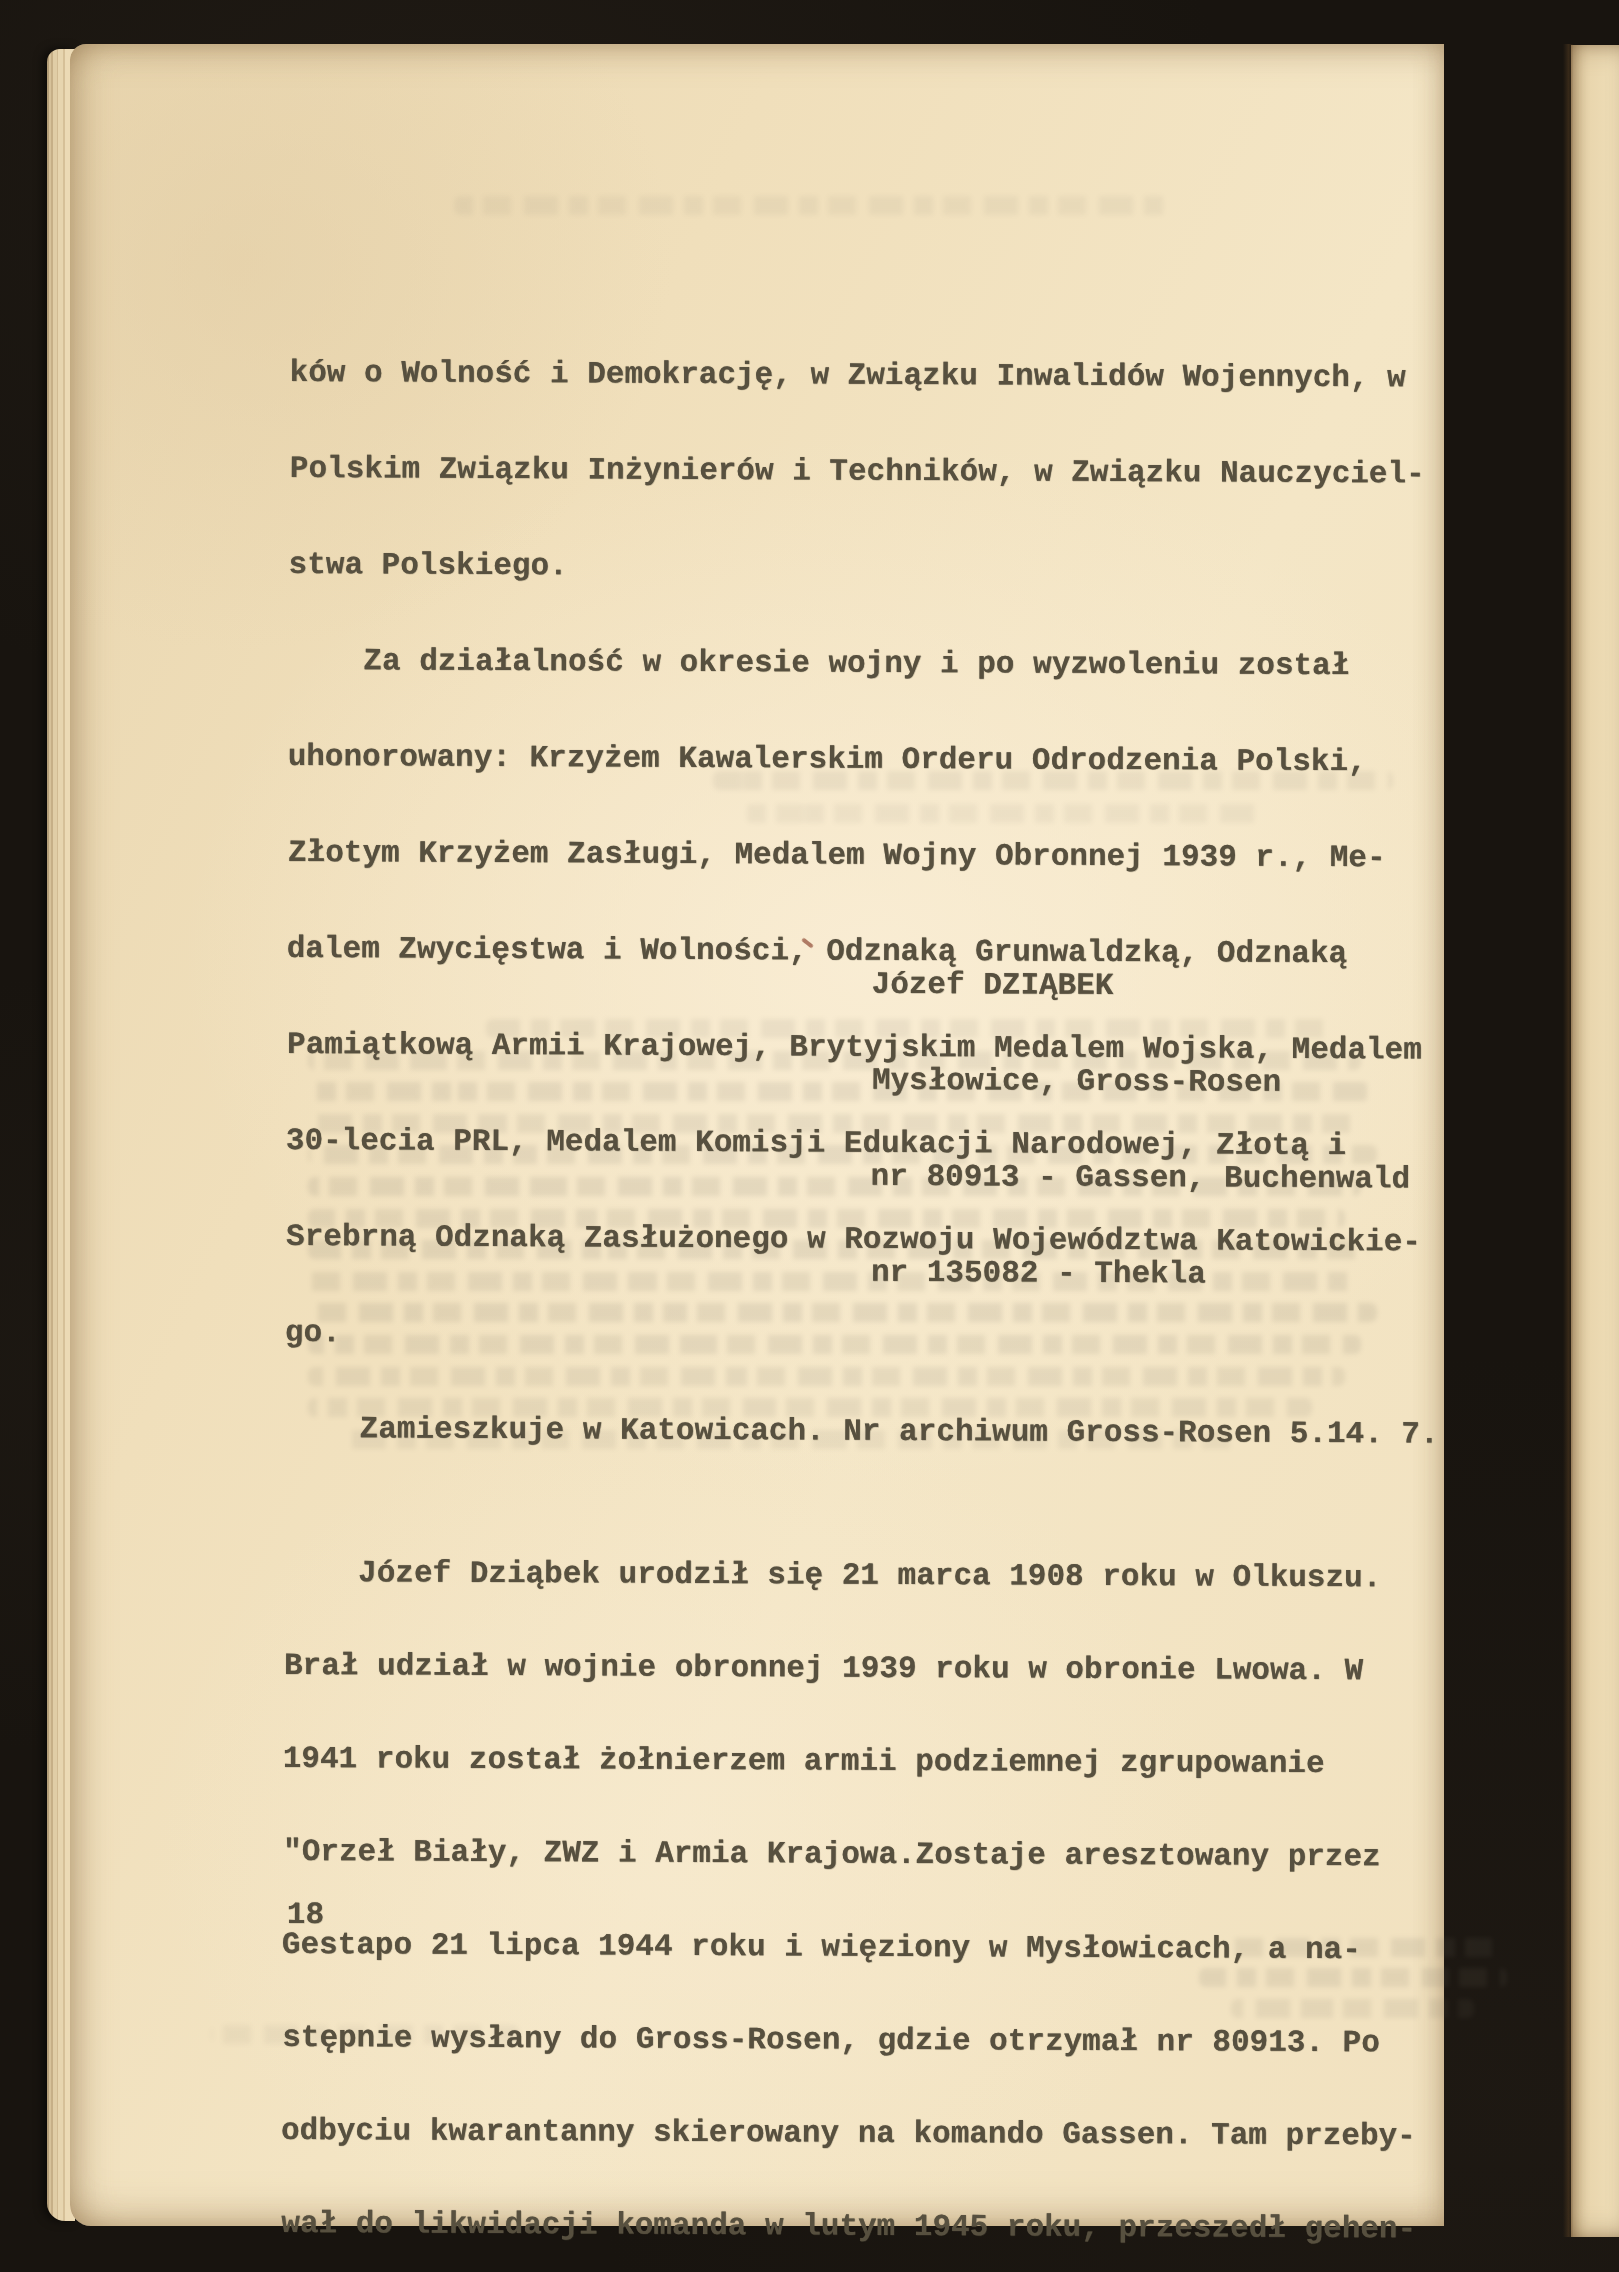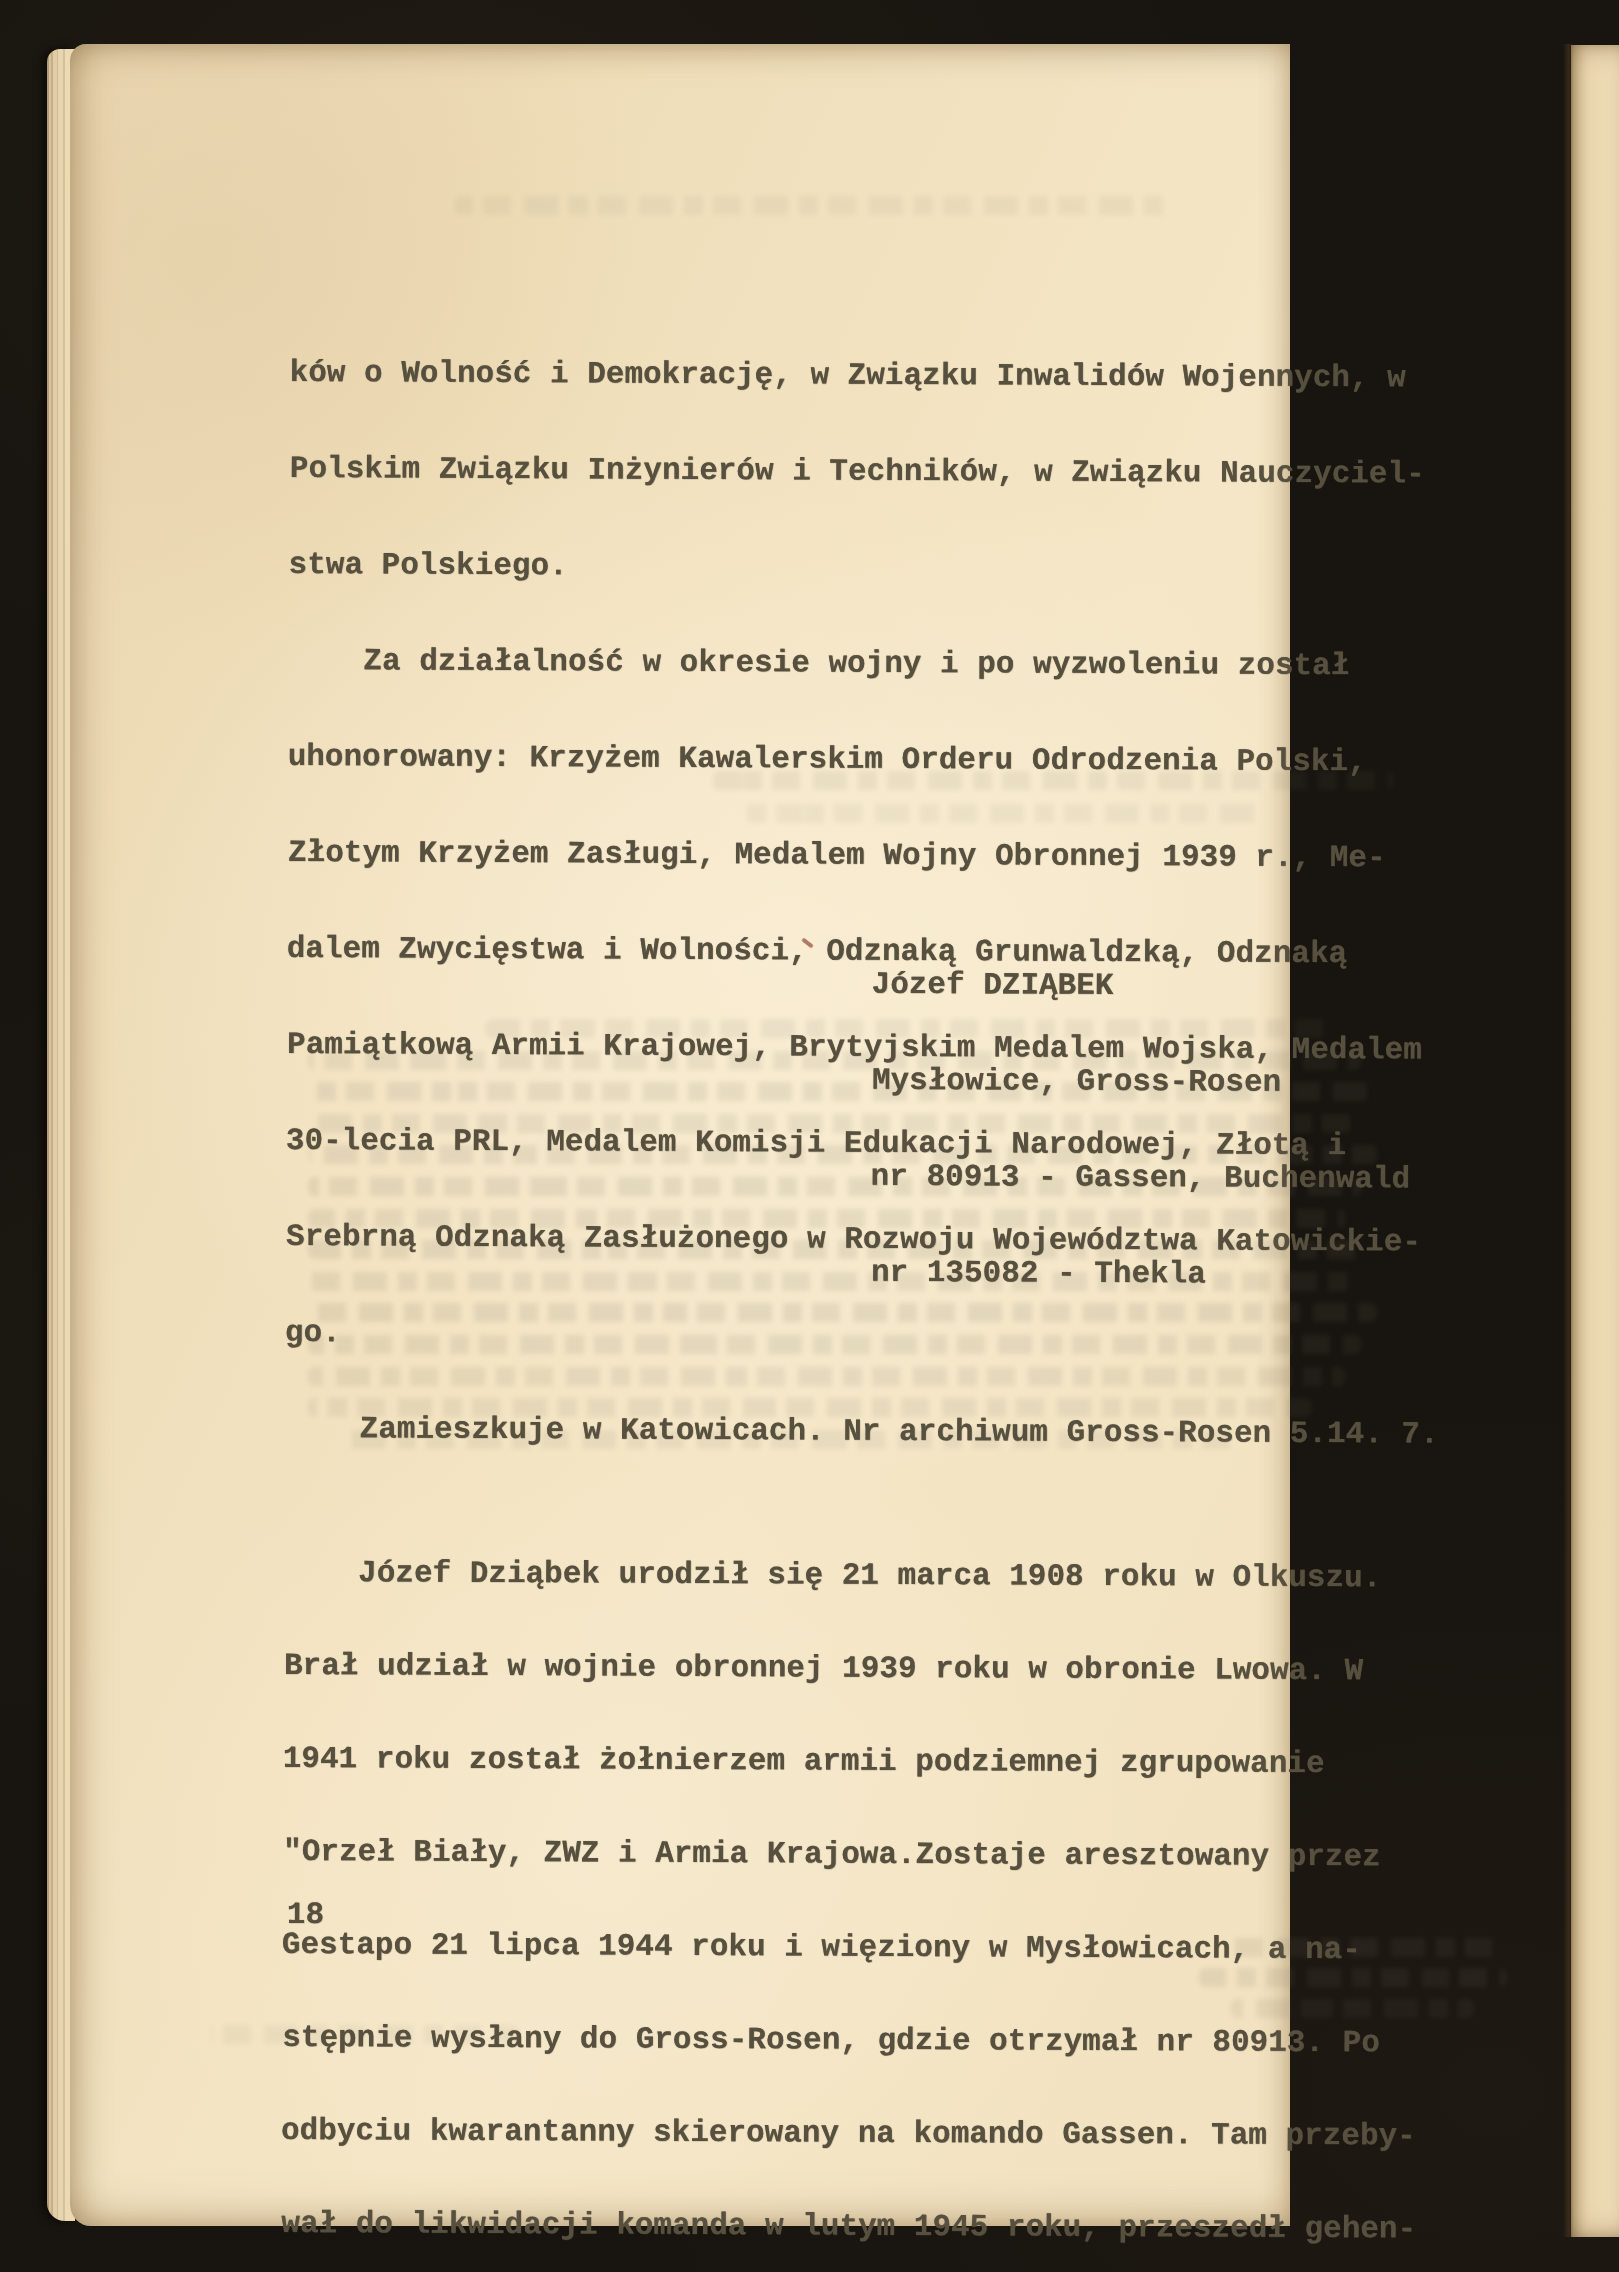--- a/index.html
+++ b/index.html
@@ -15,21 +15,21 @@
   .page-stack{
     position:absolute;left:47px;top:49px;width:27.5px;height:2172px;
     background:linear-gradient(90deg,
       #b49e78 0 1.6px,#d7c29a 1.6px 4px,#c6af87 4px 5.7px,#e0cda6 5.7px 9.7px,
       #d1bb93 9.7px 11.3px,#e7d5af 11.3px 16px,#d6c098 16px 18px,#ecdab5 18px 27.5px);
     border-radius:13px 0 0 18px;
     box-shadow:-4px 0 9.7px rgba(0,0,0,.55);
   }
   
   .page{
-    position:absolute;left:70px;top:44px;width:1220px;height:2182px;
+    position:absolute;left:70px;top:44px;width:1374px;height:2182px;
     background:
       radial-gradient(1053px 810px at 58% 42%, rgba(250,238,214,.85), rgba(250,238,214,0) 65%),
       radial-gradient(891px 729px at 45% 82%, rgba(248,235,209,.6), transparent 60%),
       radial-gradient(729px 648px at 12% 10%, rgba(226,205,165,.55), transparent 60%),
       linear-gradient(115deg,#e9d6af 0%,#f0dfbb 30%,#f4e6c6 60%,#f1e1bf 100%);
     border-radius:16px 0 0 21px;
     box-shadow:
       inset 21px 0 40px -19.4px rgba(140,110,70,.55),
       inset 0 18px 36px -18px rgba(140,110,70,.50),
       inset 0 -24px 45px -23px rgba(150,118,75,.55),

